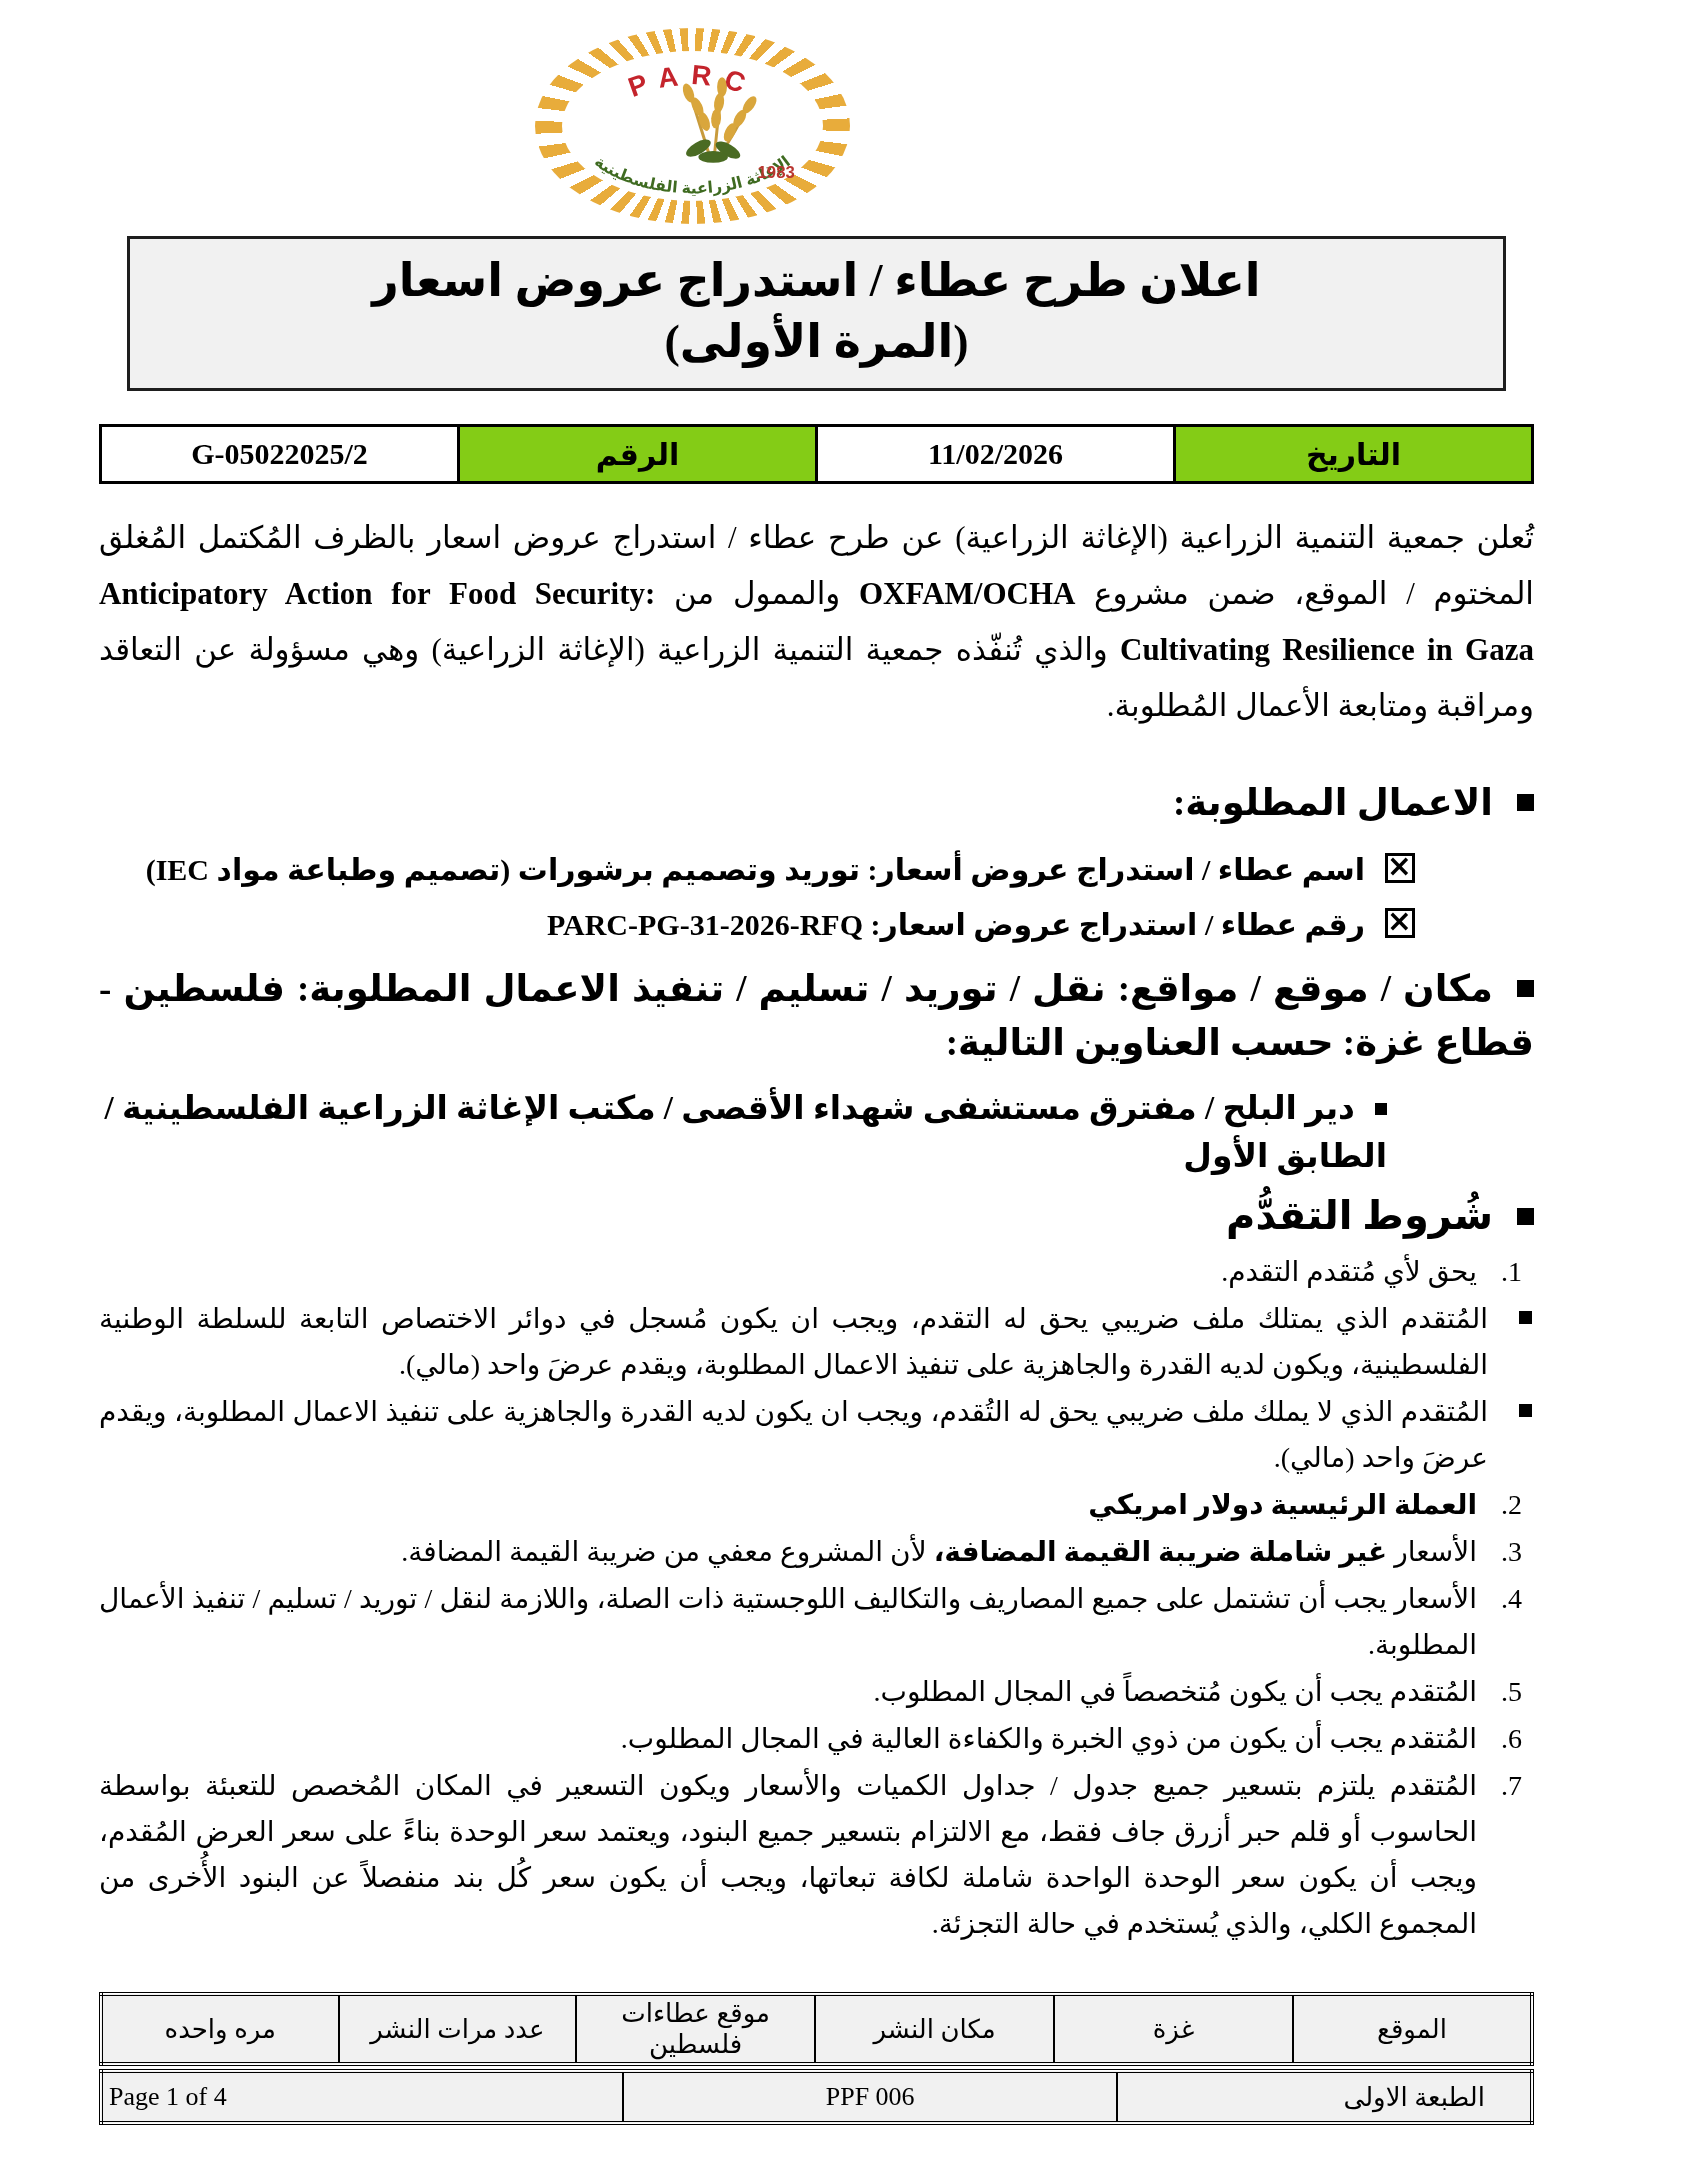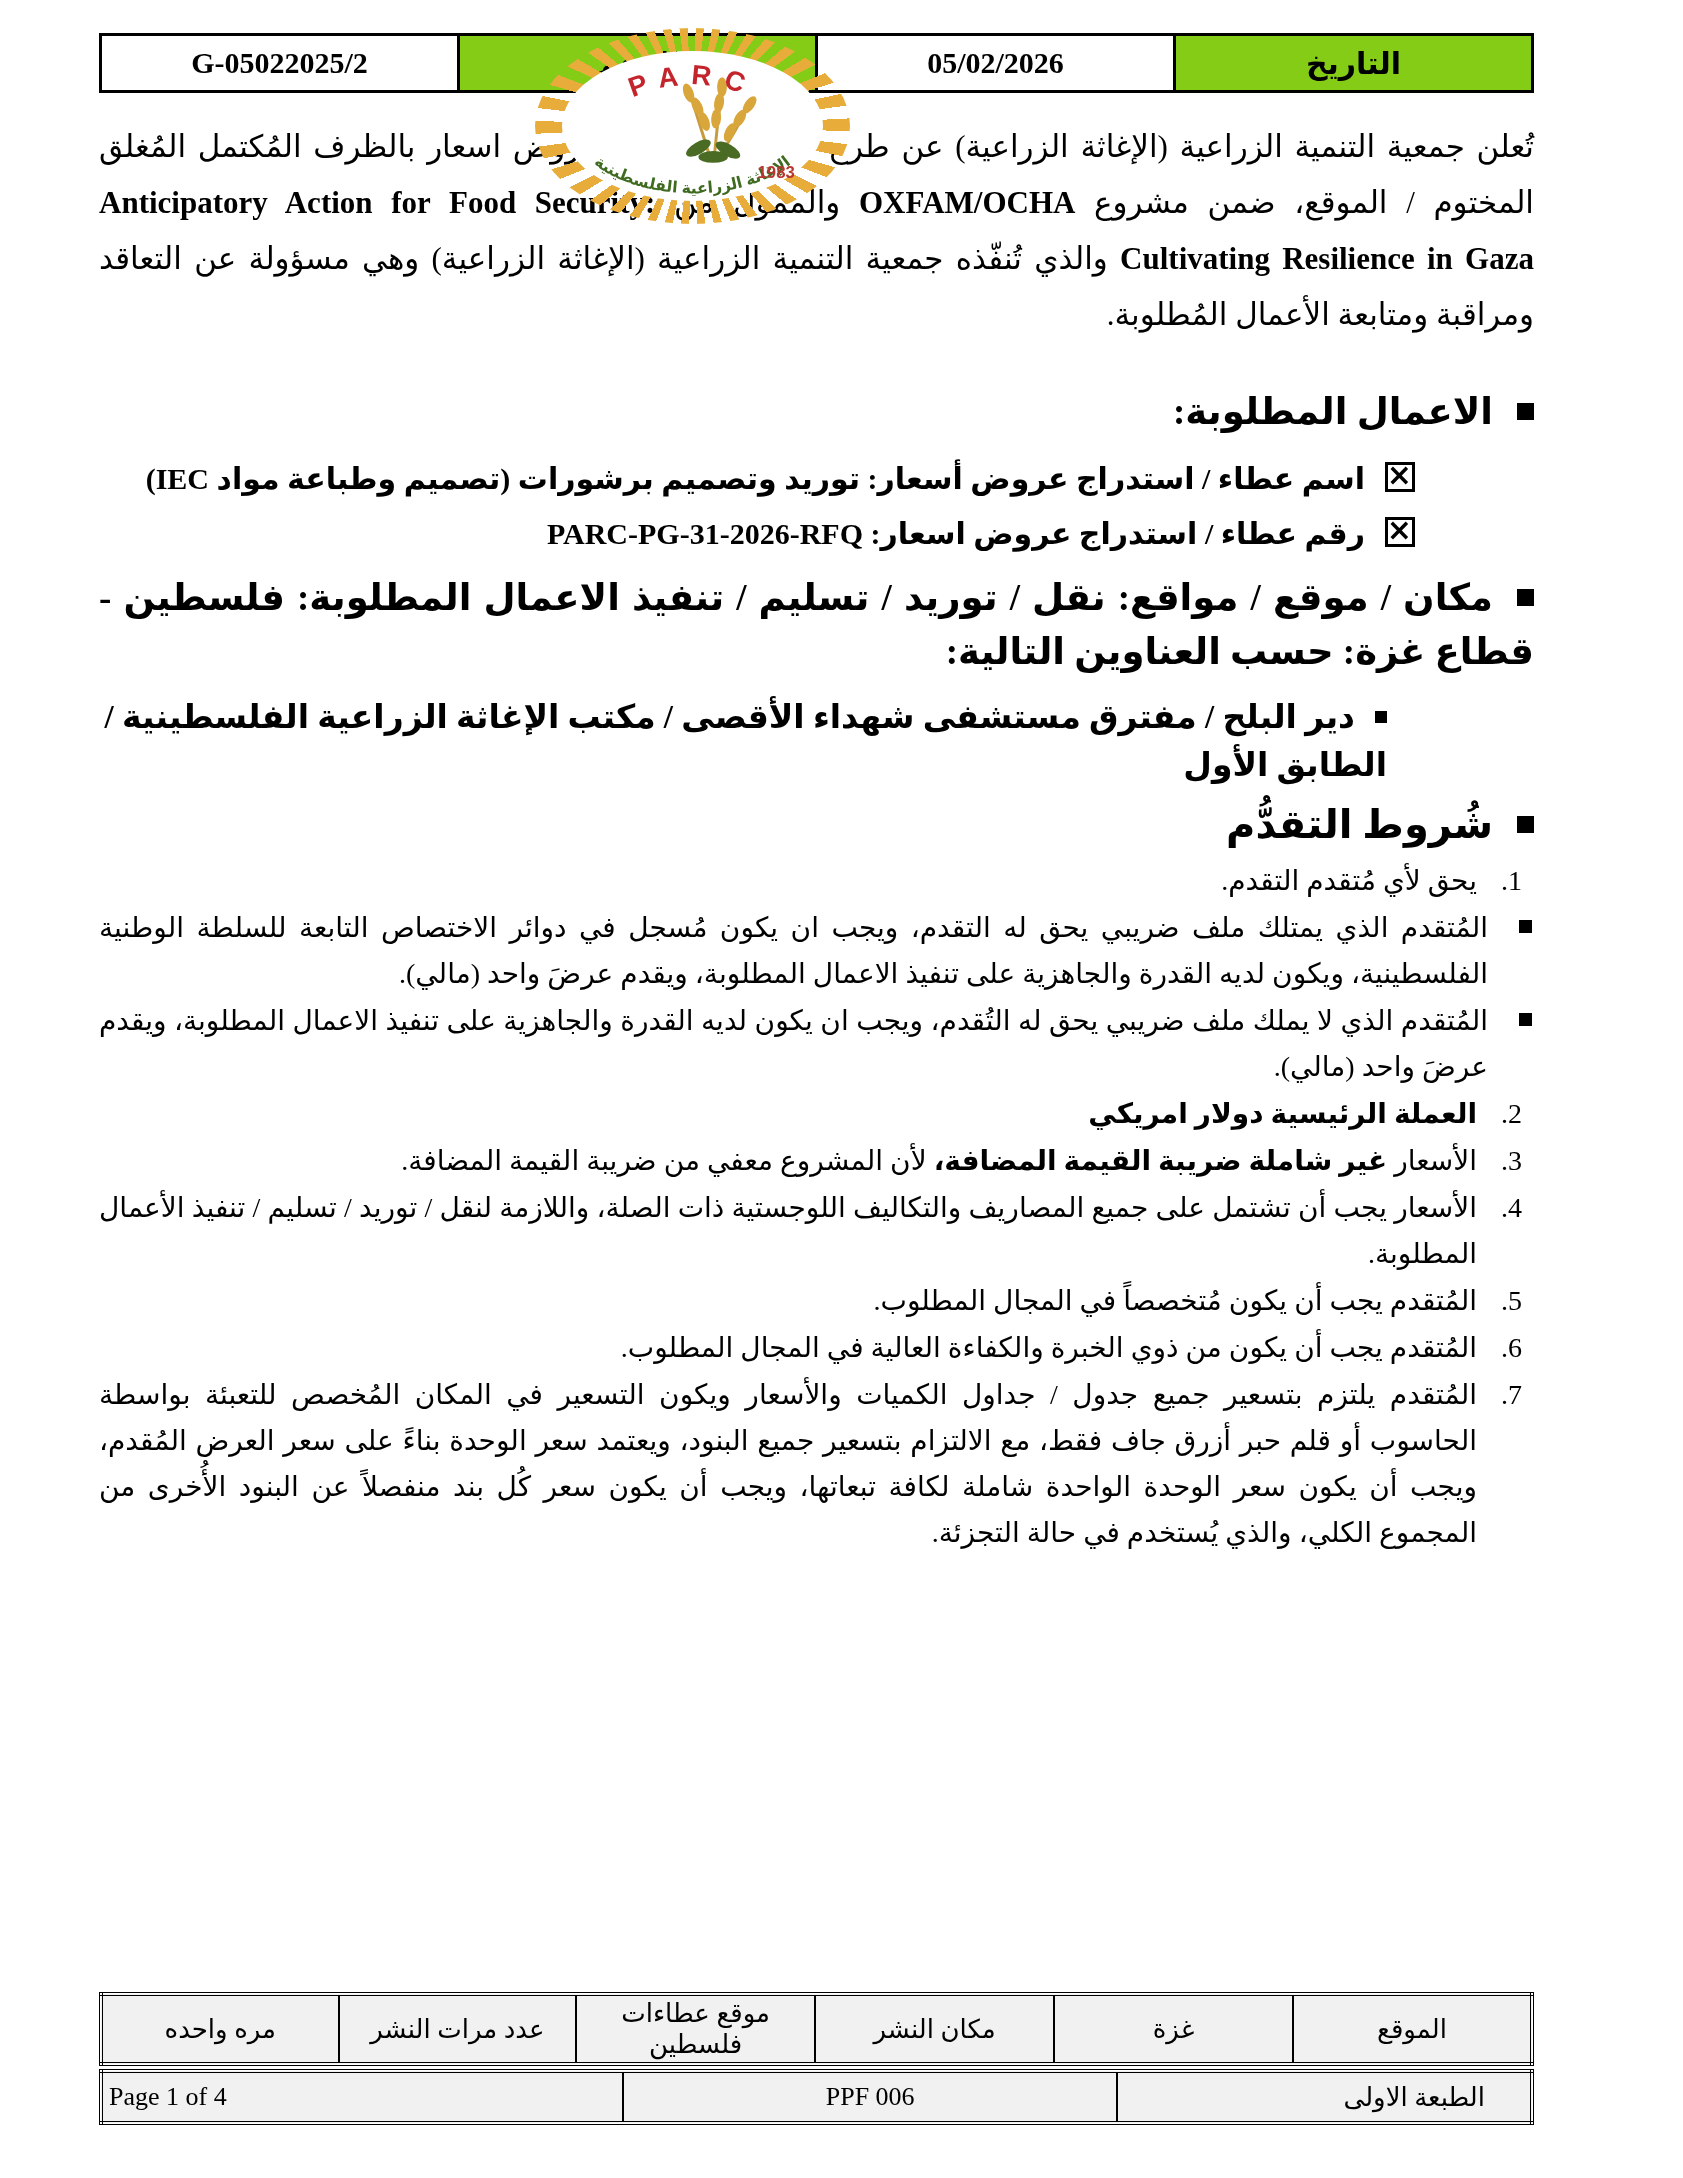--- a/index.html
+++ b/index.html
@@ -109,26 +109,30 @@
       </text>
       <text font-family="Liberation Sans, DejaVu Sans, sans-serif" font-size="16" font-weight="bold" fill="#3F6B21">
         <textPath href="#arc-bottom" startOffset="50%" text-anchor="middle">الإغاثة الزراعية الفلسطينية</textPath>
       </text>
       <text x="245" y="152" font-family="Liberation Sans, DejaVu Sans, sans-serif" font-size="17" font-weight="bold" fill="#B9352F" text-anchor="middle">1983</text>
     </svg>
   </div>
 
   <div class="content">
 
+    <div class="title-box">
+      <div class="title-line">اعلان طرح عطاء / استدراج عروض اسعار</div>
+      <div class="title-line">(المرة الأولى)</div>
+    </div>
 
     <table class="meta-table">
       <tbody>
           <tr>
         <td class="label" style="width:25%">التاريخ</td>
-        <td style="width:25%"><span dir="ltr">05/02/2026</span></td>
+        <td style="width:25%"><span dir="ltr">11/02/2026</span></td>
         <td class="label" style="width:25%">الرقم</td>
         <td style="width:25%"><span dir="ltr">G-05022025/2</span></td>
       </tr>
     </tbody>
       </table>
 
     <p class="intro"><span>تُعلن جمعية التنمية الزراعية (الإغاثة الزراعية) عن طرح عطاء / استدراج عروض اسعار بالظرف المُكتمل المُغلق المختوم / الموقع، ضمن مشروع </span><span class="en" dir="ltr">OXFAM/OCHA</span><span> والممول من </span><span class="en" dir="ltr">Anticipatory Action for Food Security: Cultivating Resilience in Gaza</span><span> والذي تُنفّذه جمعية التنمية الزراعية (الإغاثة الزراعية) وهي مسؤولة عن التعاقد ومراقبة ومتابعة الأعمال المُطلوبة.</span></p>
 
     <div class="h-bullet works-heading"><span class="sq"></span><span>الاعمال المطلوبة:</span></div>
 

